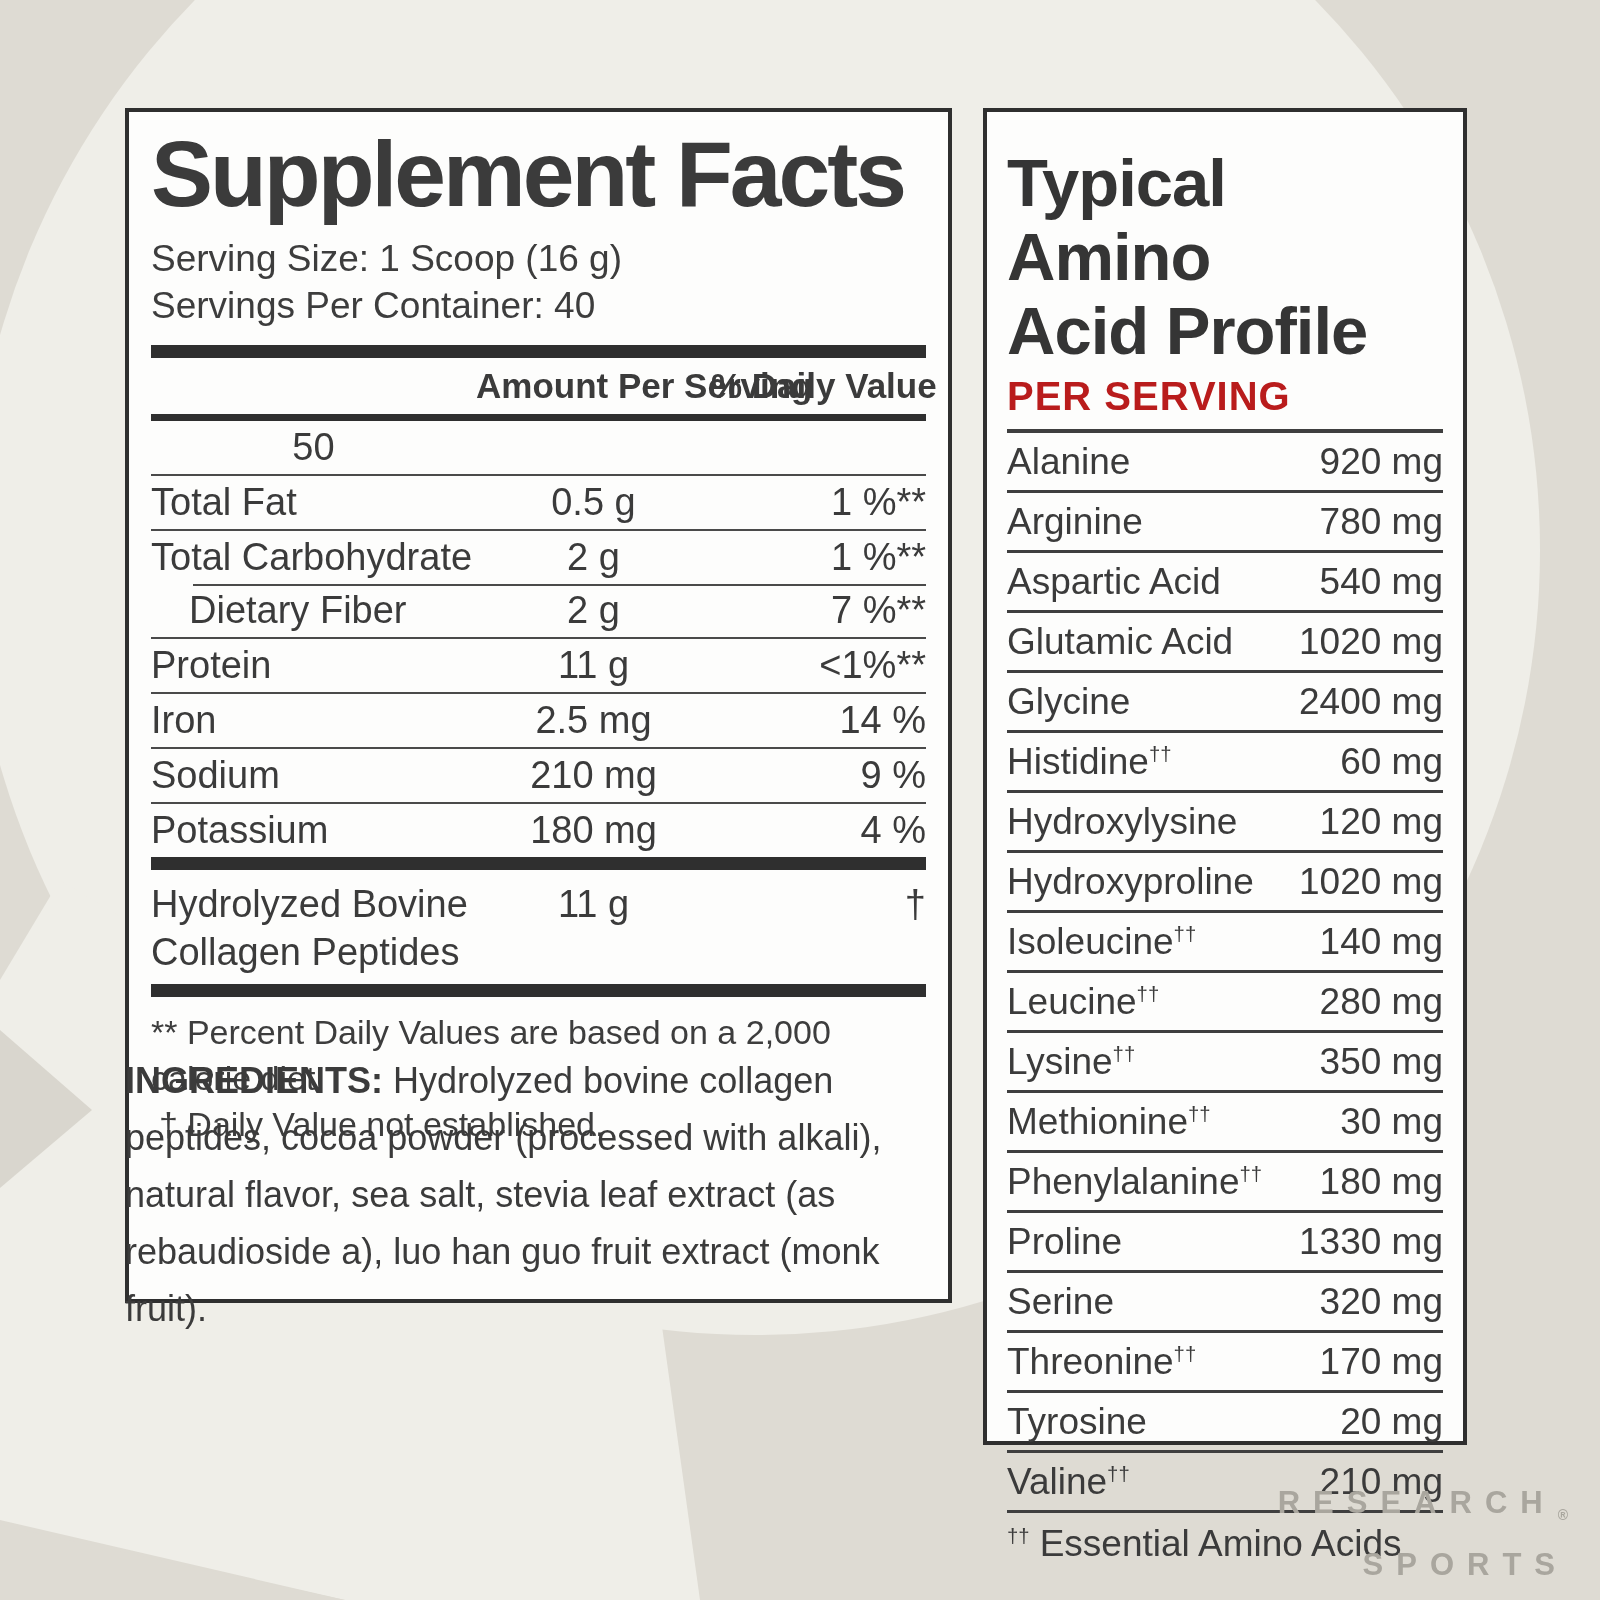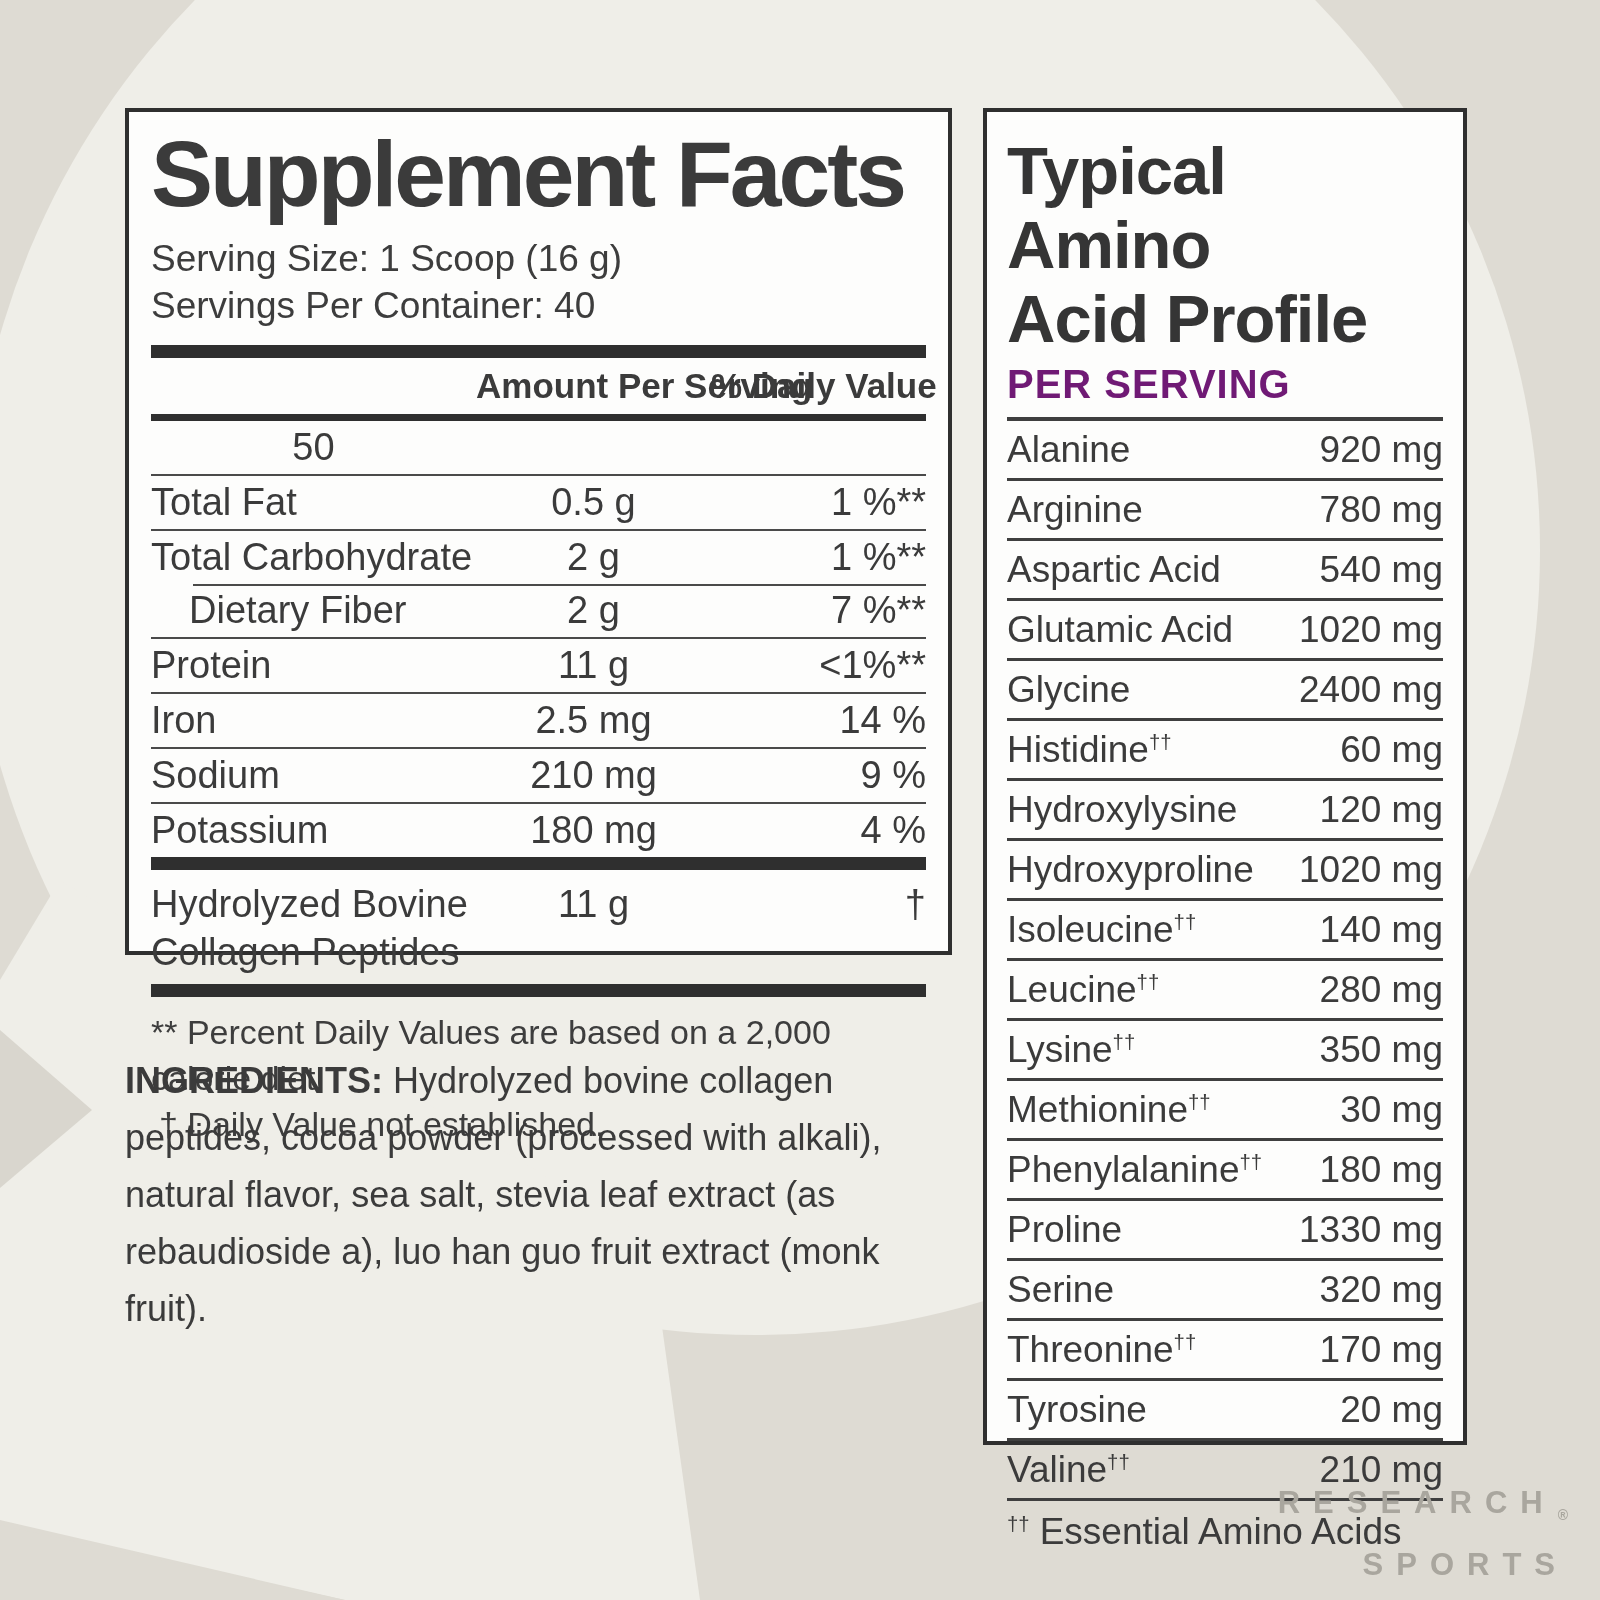--- a/index.html
+++ b/index.html
@@ -12,22 +12,22 @@
              border-radius:50%;background:#EFEEE8;}
   .bg-band{position:absolute;inset:0;background:#EFEEE8;
            clip-path:polygon(60px 880px,650px 1240px,700px 1600px,345px 1600px,0 1520px,0 980px);}
   .bg-wedge-dark{position:absolute;inset:0;background:#DEDBD3;
            clip-path:polygon(0 1525px,345px 1600px,0 1600px);}
   .bg-chevron{position:absolute;inset:0;background:#D9D6CE;
            clip-path:polygon(0 1030px,92px 1110px,0 1188px);}
 
   
   .panel{position:absolute;background:#FDFDFC;border:4px solid #2F2F2F;box-sizing:border-box;}
-  .sf-panel{left:125px;top:108px;width:827px;height:847px;padding:14px 22px 0 22px;}
-  .amino-panel{left:983px;top:108px;width:484px;height:1337px;padding:16px 20px 0 20px;}
+  .sf-panel{left:125px;top:108px;width:827px;height:1195px;padding:14px 22px 0 22px;}
+  .amino-panel{left:983px;top:108px;width:484px;height:1337px;padding:28px 20px 0 20px;}
 
   
   .sf-title{font-size:93px;font-weight:bold;letter-spacing:-3px;color:#3B3B3B;
             line-height:1.0;margin:2px 0 14px 0;white-space:nowrap;}
   .sf-serving{font-size:37px;line-height:47px;color:#3D3D3D;}
   .bar{background:#2F2F2F;}
   .bar.thick{height:13px;}
   .bar.med{height:7px;}
   .sf-bar1{margin-top:16px;}
   .sf-header{display:grid;grid-template-columns:1fr 235px 215px;align-items:center;height:56px;
@@ -52,21 +52,21 @@
   .sf-foot.second{padding-left:8px;}
 
   
   .ingredients{position:absolute;left:125px;top:1052px;width:810px;
                font-size:36px;line-height:57px;color:#3B3B3B;margin:0;}
   .ingredients b{font-weight:bold;}
 
   
   .amino-title{font-size:67px;font-weight:bold;line-height:74px;letter-spacing:-1px;
                color:#353535;margin:6px 0 0 0;}
-  .amino-sub{font-size:40px;font-weight:bold;letter-spacing:1px;color:#701a75;margin:6px 0 10px 0;}
+  .amino-sub{font-size:40px;font-weight:bold;letter-spacing:1px;color:#b91c1c;margin:6px 0 10px 0;}
   .amino-rule{height:4px;background:#3F3F3F;}
   .amino-row{display:flex;justify-content:space-between;align-items:center;height:57px;
              font-size:37px;}
   .amino-row.rule{border-top:3px solid #3F3F3F;}
   .amino-row .a-name{white-space:nowrap;}
   .amino-row .a-val{white-space:nowrap;text-align:right;}
   sup{font-size:0.55em;vertical-align:super;line-height:0;}
   .amino-foot{border-top:3px solid #3F3F3F;height:62px;display:flex;align-items:center;
               font-size:37px;}
   .amino-foot sup{margin-right:10px;}

